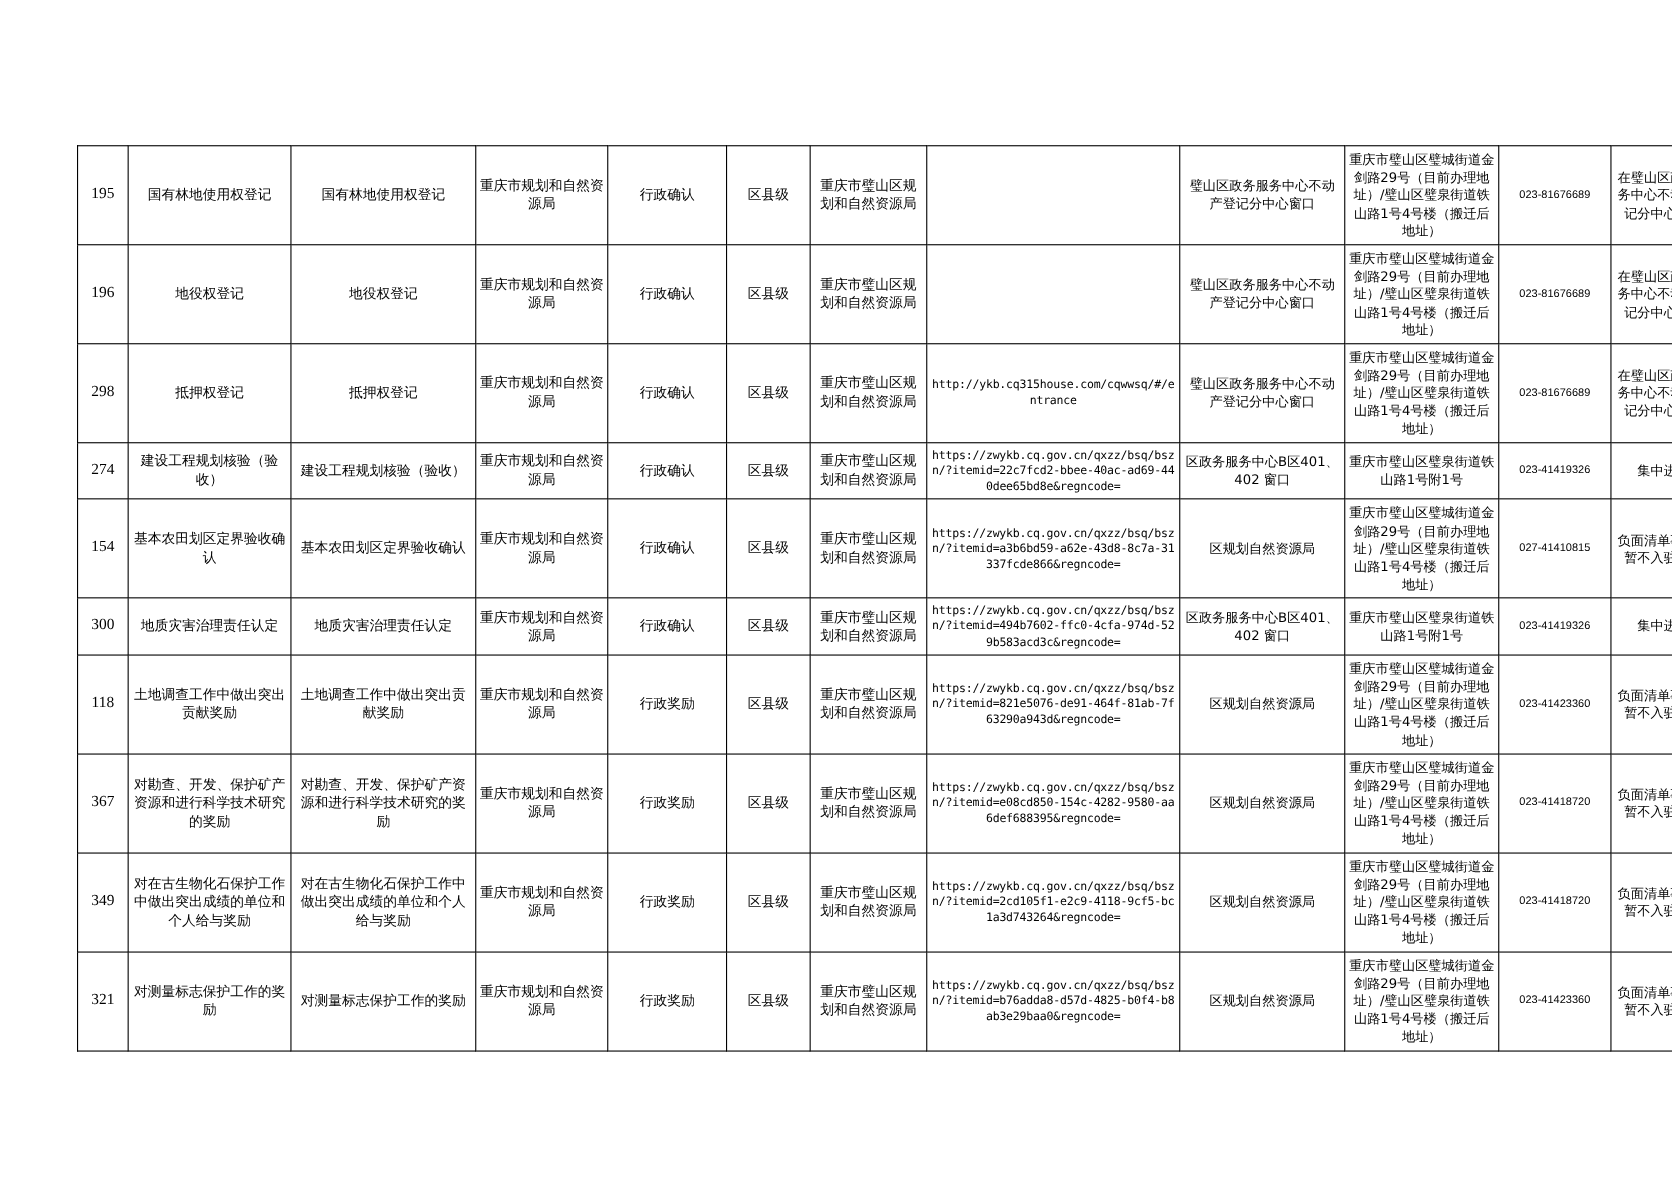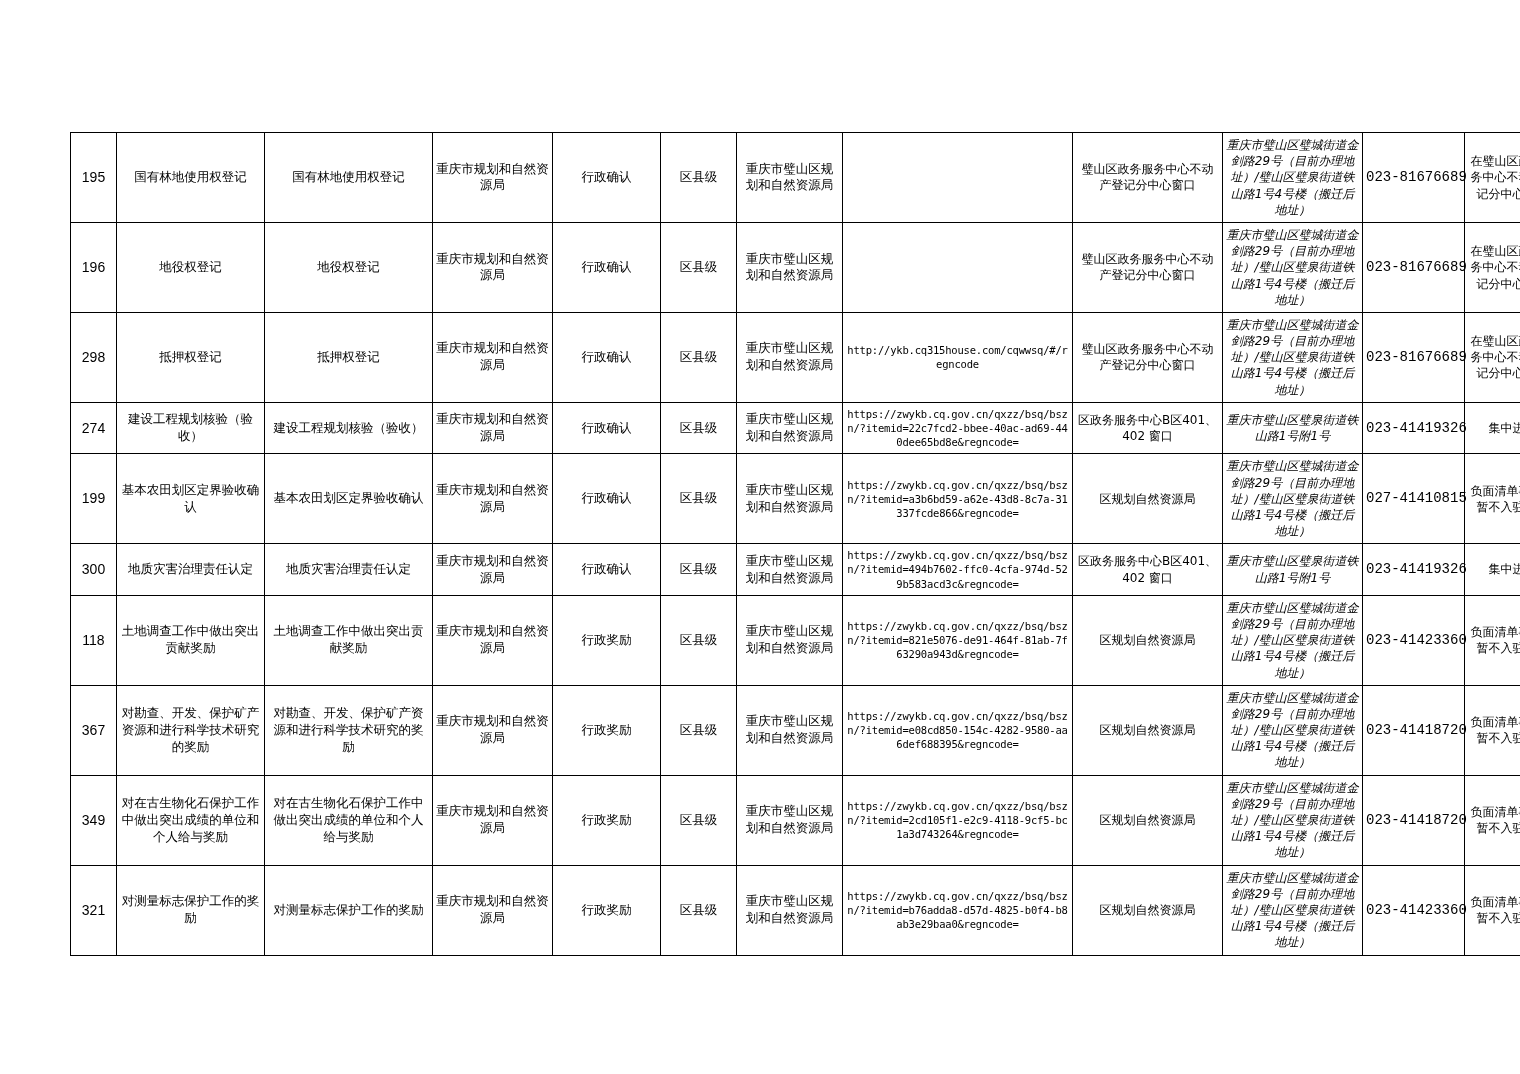--- a/index.html
+++ b/index.html
@@ -47,40 +47,39 @@
   col.c8 { width: 150px; }
   col.c9 { width: 140px; }
   col.c10 { width: 102px; }
   col.c11 { width: 96px; }
 
   .cn {
     font-family: "DejaVu Sans", sans-serif;
     font-size: 12.5px;
   }
   .num {
-    font-family: Liberation Sans, sans-serif;
+    font-family: Liberation Serif, serif;
     font-size: 14px;
   }
   .url {
     font-family: "DejaVu Sans Mono", monospace;
     font-size: 10.5px;
     line-height: 1.45;
     letter-spacing: -0.2px;
     word-break: break-all;
   }
   .tel {
-    font-family: Liberation Mono, monospace;
-    font-size: 14px;
+    font-family: Liberation Sans, sans-serif;
+    font-size: 10px;
     white-space: nowrap;
   }
   .addr {
     font-family: "DejaVu Sans", sans-serif;
     font-size: 12px;
     line-height: 1.35;
-    font-style: italic;
   }
   .small-cn {
     font-family: "DejaVu Sans", sans-serif;
     font-size: 12px;
     line-height: 1.4;
   }
 </style>
 </head>
 <body>
 
@@ -130,42 +129,42 @@
           <td class="small-cn">在璧山区政务服务中心不动产登记分中心办理</td>
         </tr>
         <tr>
           <td class="num">298</td>
           <td class="cn">抵押权登记</td>
           <td class="cn">抵押权登记</td>
           <td class="cn">重庆市规划和自然资源局</td>
           <td class="cn">行政确认</td>
           <td class="cn">区县级</td>
           <td class="cn">重庆市璧山区规划和自然资源局</td>
-          <td class="url">http://ykb.cq315house.com/cqwwsq/#/regncode</td>
+          <td class="url">http://ykb.cq315house.com/cqwwsq/#/entrance</td>
           <td class="small-cn">璧山区政务服务中心不动产登记分中心窗口</td>
           <td class="addr">重庆市璧山区璧城街道金剑路29号（目前办理地址）/璧山区璧泉街道铁山路1号4号楼（搬迁后地址）</td>
           <td class="tel">023-81676689</td>
           <td class="small-cn">在璧山区政务服务中心不动产登记分中心办理</td>
         </tr>
         <tr>
           <td class="num">274</td>
           <td class="cn">建设工程规划核验（验收）</td>
           <td class="cn">建设工程规划核验（验收）</td>
           <td class="cn">重庆市规划和自然资源局</td>
           <td class="cn">行政确认</td>
           <td class="cn">区县级</td>
           <td class="cn">重庆市璧山区规划和自然资源局</td>
           <td class="url">https://zwykb.cq.gov.cn/qxzz/bsq/bszn/?itemid=22c7fcd2-bbee-40ac-ad69-440dee65bd8e&amp;regncode=</td>
           <td class="small-cn">区政务服务中心B区401、402 窗口</td>
           <td class="addr">重庆市璧山区璧泉街道铁山路1号附1号</td>
           <td class="tel">023-41419326</td>
           <td class="small-cn">集中进驻</td>
         </tr>
         <tr>
-          <td class="num">199</td>
+          <td class="num">154</td>
           <td class="cn">基本农田划区定界验收确认</td>
           <td class="cn">基本农田划区定界验收确认</td>
           <td class="cn">重庆市规划和自然资源局</td>
           <td class="cn">行政确认</td>
           <td class="cn">区县级</td>
           <td class="cn">重庆市璧山区规划和自然资源局</td>
           <td class="url">https://zwykb.cq.gov.cn/qxzz/bsq/bszn/?itemid=a3b6bd59-a62e-43d8-8c7a-31337fcde866&amp;regncode=</td>
           <td class="small-cn">区规划自然资源局</td>
           <td class="addr">重庆市璧山区璧城街道金剑路29号（目前办理地址）/璧山区璧泉街道铁山路1号4号楼（搬迁后地址）</td>
           <td class="tel">027-41410815</td>

